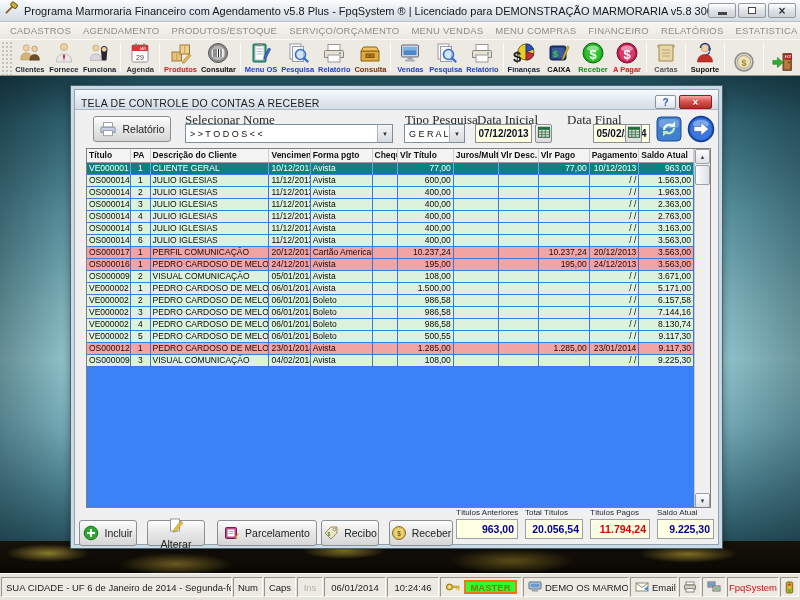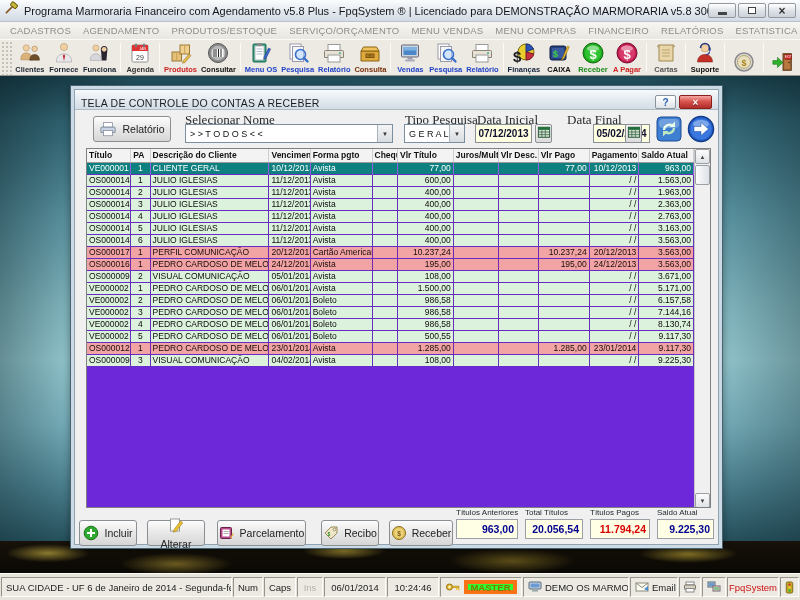--- a/index.html
+++ b/index.html
@@ -80,21 +80,21 @@
     background:linear-gradient(#f5f5f5,#d8dbe0);display:flex;align-items:center;justify-content:center;
     font-size:6px;color:#333;}
   .datef{position:absolute;height:19px;background:#ffffe1;border:1px solid #8a8f94;
     display:flex;align-items:center;justify-content:center;font-size:10px;font-weight:bold;color:#101030;}
   .calbtn{position:absolute;width:17px;height:19px;border:1px solid #8a8f94;border-radius:2px;
     background:linear-gradient(#f6f6f6,#dcdcdc);display:flex;align-items:center;justify-content:center;}
   .calbtn svg{width:14px;height:14px;}
   .iconbtn{position:absolute;display:flex;align-items:center;justify-content:center;}
 
   
-  .gridbox{position:absolute;left:11px;top:38px;width:625px;height:360px;background:#6d28d9;
+  .gridbox{position:absolute;left:11px;top:38px;width:625px;height:360px;background:#3b82f6;
     border:1px solid #808080;overflow:hidden;}
   table.grid{border-collapse:collapse;table-layout:fixed;width:607px;font-size:8.5px;}
   .grid th{background:#f3f3f3;border-right:1px solid #cfcfcf;border-bottom:1px solid #9a9a9a;
     font-weight:bold;color:#111;text-align:left;height:13px;padding:0 2px;white-space:nowrap;overflow:hidden;font-size:8.5px;}
   .grid td{height:11px;line-height:11px;padding:0 2px;white-space:nowrap;overflow:hidden;
     border-right:1px solid rgba(60,90,60,.18);border-bottom:1px solid rgba(60,90,60,.10);}
   tr.g td{background:#dcf2dc;color:#0a0a0a;}
   tr.p td{background:#f2a4a4;color:#1a0a0a;border-right-color:rgba(120,40,40,.22);}
   tr.sel td{background:#0e8080;color:#fff;border-right-color:rgba(255,255,255,.25);}
   td.r{text-align:right;} td.c{text-align:center;}
@@ -115,21 +115,21 @@
     display:flex;align-items:center;justify-content:flex-end;padding:0 3px;
     font-size:10.5px;font-weight:bold;}
 
   
   .statusbar{position:absolute;left:0;top:573px;width:800px;height:27px;background:#e6e3db;
     border-top:1px solid #fdfcfa;display:flex;align-items:center;gap:1px;padding:0 1px;}
   .seg{height:20px;border:1px solid;border-color:#97948c #fdfdfb #fdfdfb #97948c;background:#edeae3;
     display:flex;align-items:center;font-size:9.5px;color:#222;padding:0 4px;white-space:nowrap;overflow:hidden;flex:none;}
   .seg.grow{flex:1;}
   .seg .icx{display:flex;margin-right:3px;}
-  .mastfield{background:#2efe2e;border:4px solid #f97316;color:#7d7d00;font-weight:bold;
+  .mastfield{background:#2efe2e;border:2px solid #f97316;color:#7d7d00;font-weight:bold;
     flex:1;height:14px;display:flex;align-items:center;justify-content:center;font-size:9.5px;}
   .brandred{color:#cc1111;}
   .grayed{color:#b5b2aa;}
 </style>
 </head>
 <body>
 
 <div class="app">
 
   <div class="titlebar">
@@ -822,21 +822,21 @@
               </div>
               <div class="btn abtn" style="left: 72px; width: 58px; flex-direction: column;">
                 <span class="icx">
                   <svg width="16" height="16" viewBox="0 0 16 16">
                     <rect x="2.5" y="2" width="9" height="12" fill="#fff" stroke="#999"></rect>
                     <path d="M6 12.5l6.5-8.5 2.3 1.8-6.5 8.5-3 .9z" fill="#e8c030" stroke="#95701a" stroke-width=".5"></path>
                   </svg>
                 </span>
                 <span>Alterar</span>
               </div>
-              <div class="btn abtn" style="left: 142px; width: 89px;">
+              <div class="btn abtn" style="left: 142px; width: 100px;">
                 <span class="icx">
                   <svg width="16" height="16" viewBox="0 0 16 16">
                     <rect x="1.5" y="2.5" width="11" height="11" rx="1" fill="#b84a8a" stroke="#6a2048"></rect>
                     <rect x="3.5" y="4.5" width="7" height="7" fill="#fff"></rect>
                     <g stroke="#888" stroke-width=".7">
                       <line x1="4.5" y1="6.5" x2="9.5" y2="6.5"></line>
                       <line x1="4.5" y1="8.5" x2="9.5" y2="8.5"></line>
                     </g>
                     <path d="M11 13l3-5 1 .6-3 5z" fill="#e8b830"></path>
                   </svg>

